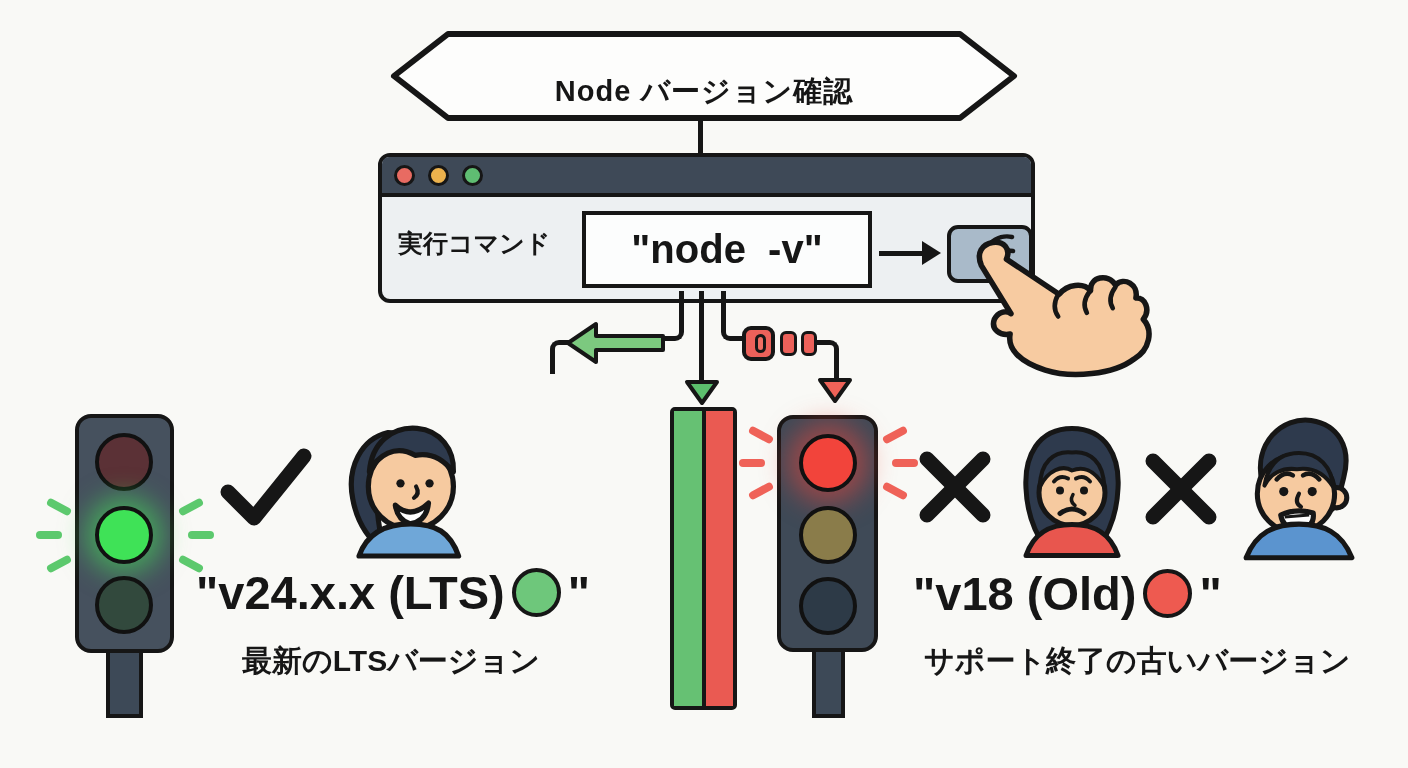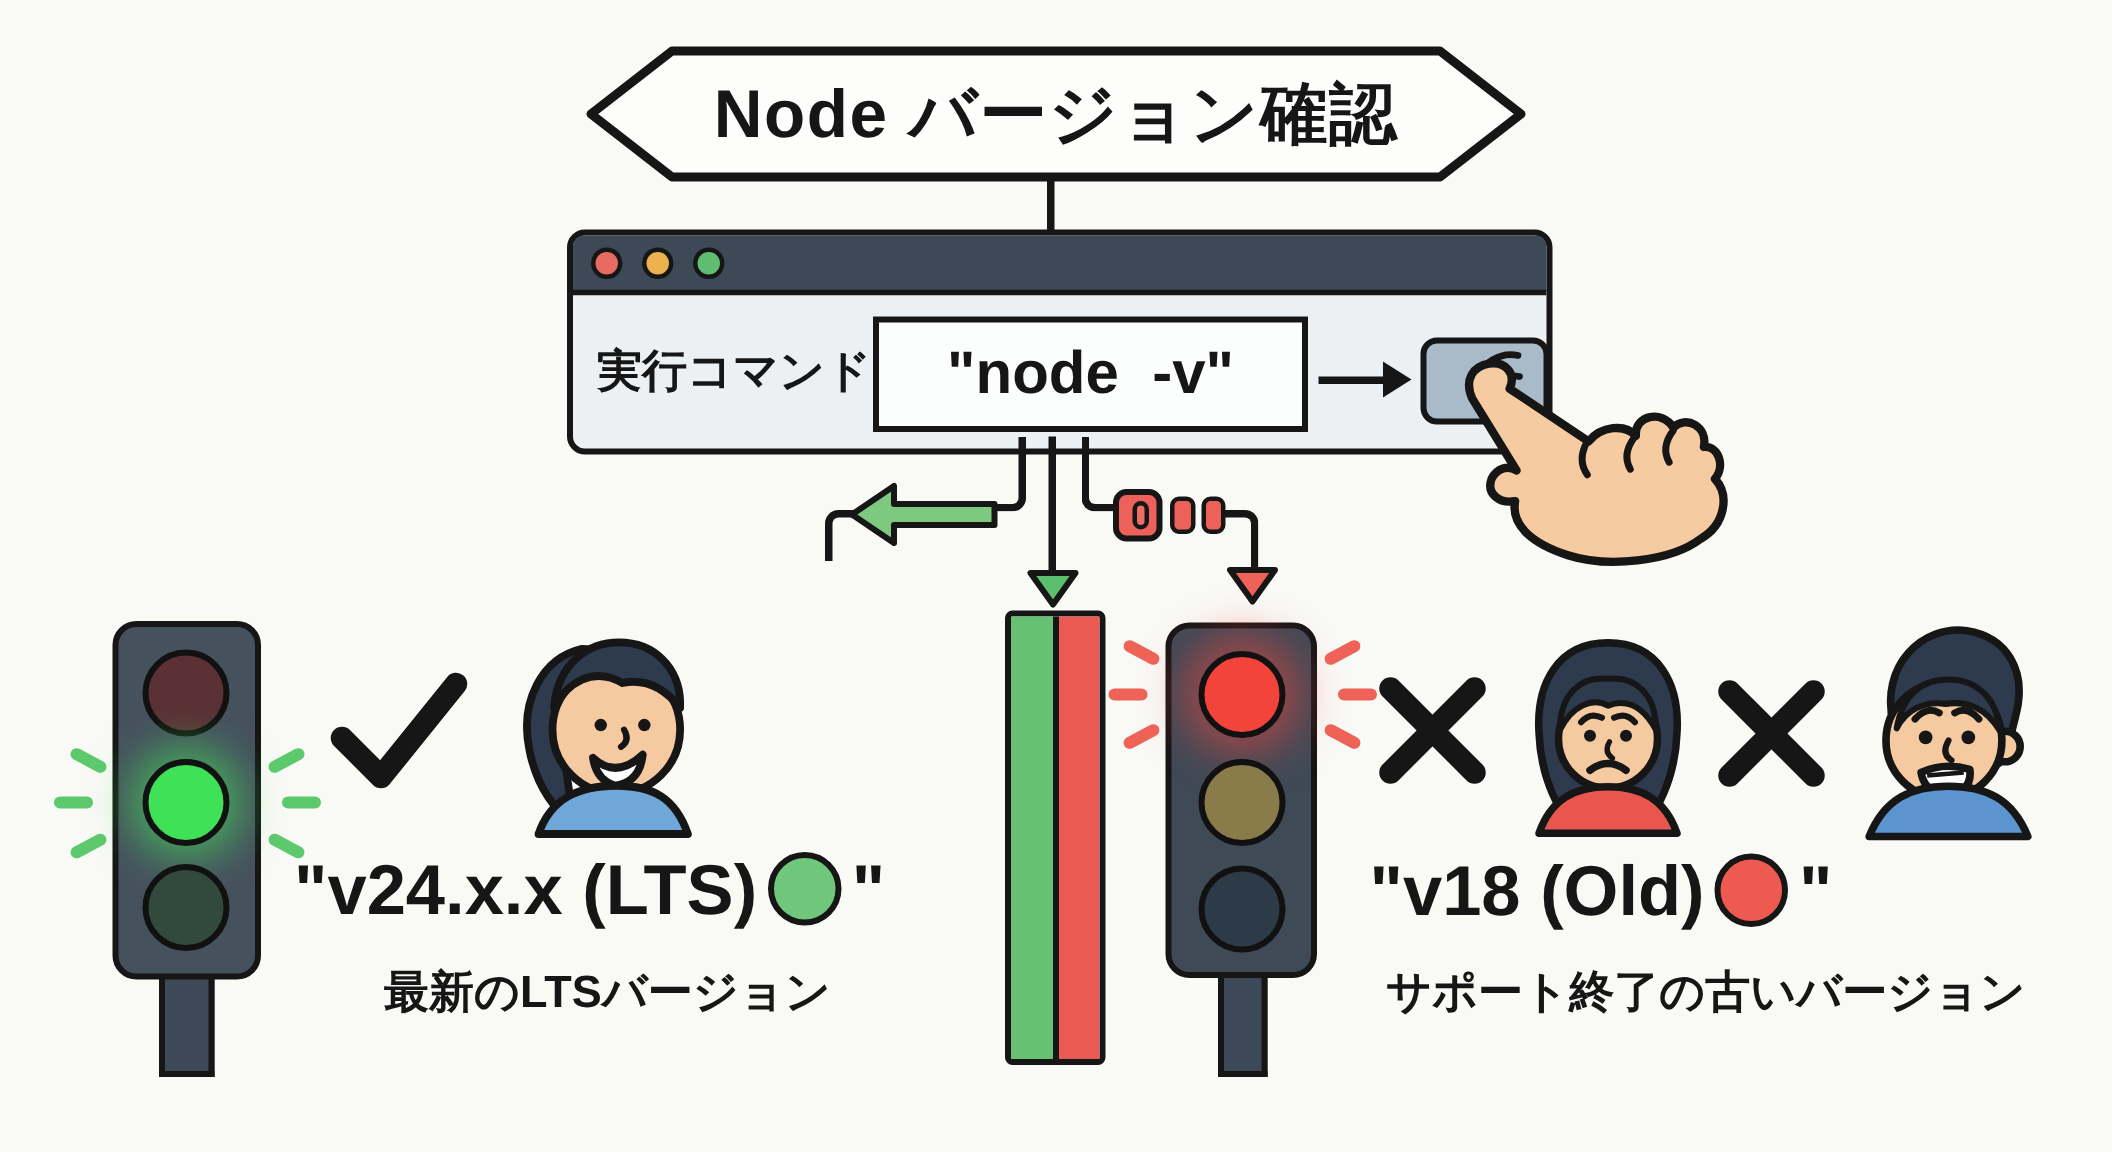--- a/index.html
+++ b/index.html
@@ -7,31 +7,31 @@
   .stage{
     position:relative; width:1408px; height:768px; margin:0 auto;
     background:#f9f9f6; overflow:hidden;
     font-family:"Liberation Sans","DejaVu Sans",sans-serif;
     color:#161616; font-weight:bold;
   }
   .abs{ position:absolute; }
   .line{ position:absolute; background:#161616; }
 
   
-  .banner-text{ position:absolute; left:394px; top:33px; width:620px; height:86px;
+  .banner-text{ position:absolute; left:394px; top:49px; width:620px; height:86px;
     display:flex; align-items:center; justify-content:center;
-    font-size:45px; letter-spacing:1px; }
+    font-size:29px; letter-spacing:1px; }
 
   
   .window{ position:absolute; left:378px; top:153px; width:657px; height:150px;
     background:#edf0f2; border:4px solid #161616; border-radius:12px; }
   .titlebar{ height:40px; background:#3e4957; border-bottom:4px solid #161616;
     border-radius:7px 7px 0 0; display:flex; align-items:center; padding-left:12px; gap:13px; }
   .dot{ width:21px; height:21px; border-radius:50%; border:3px solid #161616; }
-  .cmd-label{ position:absolute; left:16px; top:70px; font-size:30px;text-align:center; }
+  .cmd-label{ position:absolute; left:16px; top:70px; font-size:25px;text-align:center; }
   .cmd-box{ position:absolute; left:200px; top:54px; width:290px; height:77px;
     background:#fcfdfd; border:4px solid #161616; display:flex; align-items:center;
     justify-content:center; font-size:40px; white-space:pre; }
   .run-btn{ position:absolute; left:565px; top:68px; width:86px; height:58px;
     background:#a9bac9; border:4px solid #161616; border-radius:11px; }
   .arrow-shaft{ position:absolute; left:497px; top:94px; width:44px; height:5px; background:#161616; }
   .arrow-head-r{ position:absolute; left:540px; top:84px; width:0; height:0;
     border-top:12px solid transparent; border-bottom:12px solid transparent; border-left:19px solid #161616; }
 
   
@@ -150,21 +150,21 @@
     <path d="M75,66 q4,7 -2,11" fill="none" stroke="#161616" stroke-width="4" stroke-linecap="round"></path>
     <path d="M55,84 Q70,98 87,82 Q85,100 69,102 Q57,98 55,84 Z" fill="#ffffff" stroke="#161616" stroke-width="5" stroke-linejoin="round"></path>
     <path d="M20,133 C28,110 46,102 70,102 C94,102 108,110 116,133 Z" fill="#6fa7d8" stroke="#161616" stroke-width="5" stroke-linejoin="round"></path>
   </svg>
 
   <div class="result" style="left:196px; top:565px;">
     <span>"v24.x.x (LTS)</span>
     <span class="status-dot" style="background:#6ec77b;"></span>
     <span>"</span>
   </div>
-  <div class="note" style="left:256px; top:641px;">最新のLTSバージョン</div>
+  <div class="note" style="left:242px; top:641px;">最新のLTSバージョン</div>
 
   <div class="midbar">
     <div class="g"></div>
     <div class="r"></div>
   </div>
 
   <div class="tl-pole" style="left:812px; top:650px; width:33px; height:68px;"></div>
   <div class="tl-body" style="left:777px; top:415px; width:101px; height:237px; background:#3f4a57;">
     <div class="tl-lamp" style="left:18px; top:15px; background:#f2443b; box-shadow:0 0 26px 12px rgba(240,70,60,.5);"></div>
     <div class="tl-lamp" style="left:18px; top:87px; background:#8a7c4a;"></div>

